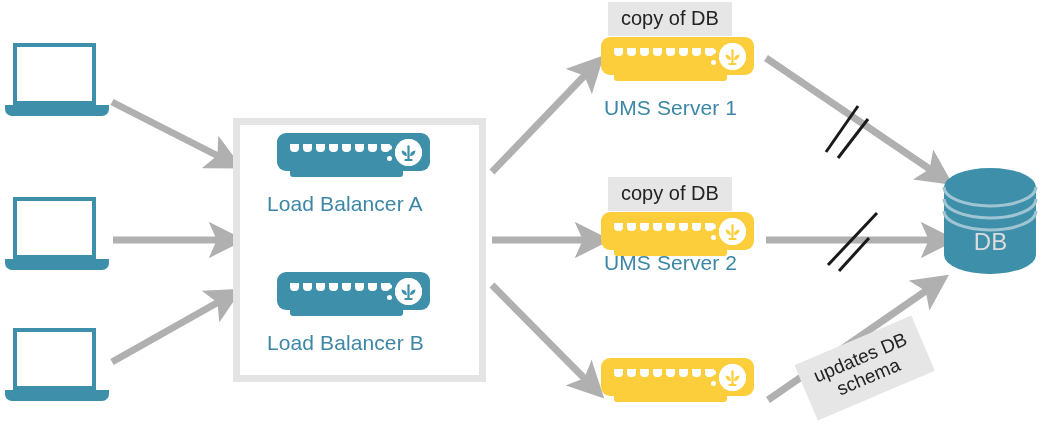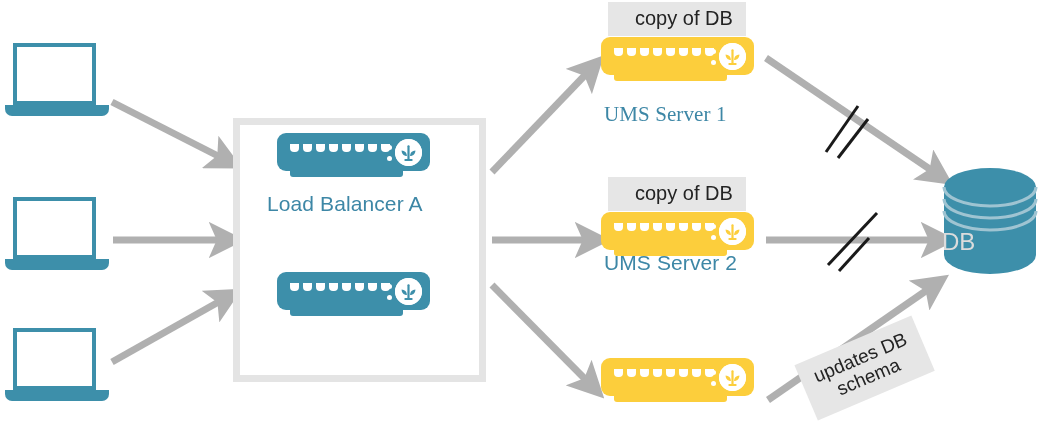--- a/index.html
+++ b/index.html
@@ -127,21 +127,21 @@
     color: #3d87a6;
     font-size: 21px;
     white-space: nowrap;
     letter-spacing: 0.1px;
   }
   .tag-box {
     position: absolute;
     background: #e6e6e6;
     color: #232323;
     font-size: 20px;
-    padding: 5px 13px 6px 27px;
+    padding: 5px 13px 6px 13px;
     white-space: nowrap;
   }
   .tag-rotated {
     position: absolute;
     background: #e6e6e6;
     color: #232323;
     font-size: 19px;
     line-height: 1.12;
     text-align: center;
     padding: 8px 14px 9px 14px;
@@ -153,20 +153,21 @@
   
   .db {
     position: absolute;
     width: 97px;
     height: 106px;
   }
   .db-label {
     position: absolute;
     width: 100%;
     top: 60px;
+    text-align: center;
     color: #dcdcdc;
     font-size: 24px;
     pointer-events: none;
   }
 </style>
 </head>
 <body>
 
 <div id="diagram">
 
@@ -262,20 +263,21 @@
         <circle cx="13.5" cy="13.5" r="13.5" fill="#ffffff"></circle>
         <g fill="#3d8faa">
           <rect x="12.4" y="6.2" width="2.2" height="15.2" rx="1"></rect>
           <path d="M6.6 11.4c0 3.4 2.3 5.4 5.3 5.6 0-3.5-2.2-5.4-5.3-5.6z"></path>
           <path d="M20.4 11.4c0 3.4-2.3 5.4-5.3 5.6 0-3.5 2.2-5.4 5.3-5.6z"></path>
           <rect x="9.3" y="20.0" width="8.4" height="2.1" rx="1"></rect>
         </g>
       </svg>
     </div>
   </div>
+  <div class="node-label" style="left:267px; top:331px;">Load Balancer B</div>
 
   <div class="tag-box" style="left:608px; top:2px;">copy of DB</div>
   <div class="server yellow" style="left:601px; top:37px;">
     <div class="server-body"></div>
     <div class="server-foot"></div>
     <div class="port-row">
       <span class="port"></span>
       <span class="port"></span>
       <span class="port"></span>
       <span class="port"></span>
@@ -291,21 +293,21 @@
         <circle cx="13.5" cy="13.5" r="13.5" fill="#ffffff"></circle>
         <g fill="#fcce3c">
           <rect x="12.4" y="6.2" width="2.2" height="15.2" rx="1"></rect>
           <path d="M6.6 11.4c0 3.4 2.3 5.4 5.3 5.6 0-3.5-2.2-5.4-5.3-5.6z"></path>
           <path d="M20.4 11.4c0 3.4-2.3 5.4-5.3 5.6 0-3.5 2.2-5.4 5.3-5.6z"></path>
           <rect x="9.3" y="20.0" width="8.4" height="2.1" rx="1"></rect>
         </g>
       </svg>
     </div>
   </div>
-  <div class="node-label" style="left:604px; top:102px;font-family:Liberation Serif, serif;">UMS Server 1</div>
+  <div class="node-label" style="left:604px; top:96px;">UMS Server 1</div>
 
   <div class="tag-box" style="left:608px; top:177px;">copy of DB</div>
   <div class="server yellow" style="left:601px; top:212px;">
     <div class="server-body"></div>
     <div class="server-foot"></div>
     <div class="port-row">
       <span class="port"></span>
       <span class="port"></span>
       <span class="port"></span>
       <span class="port"></span>

